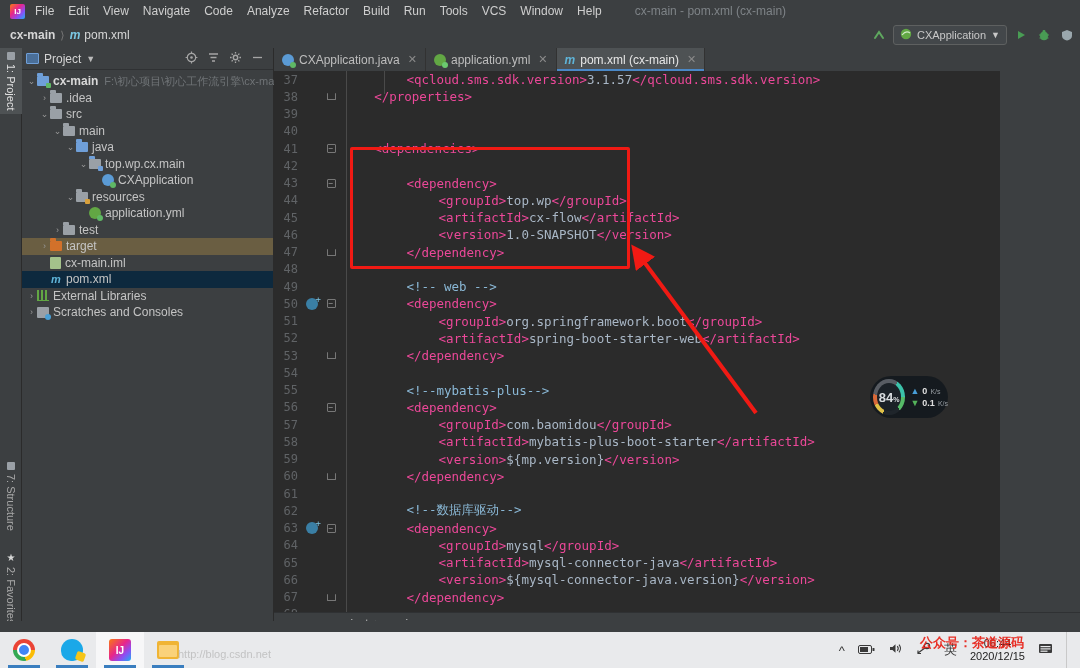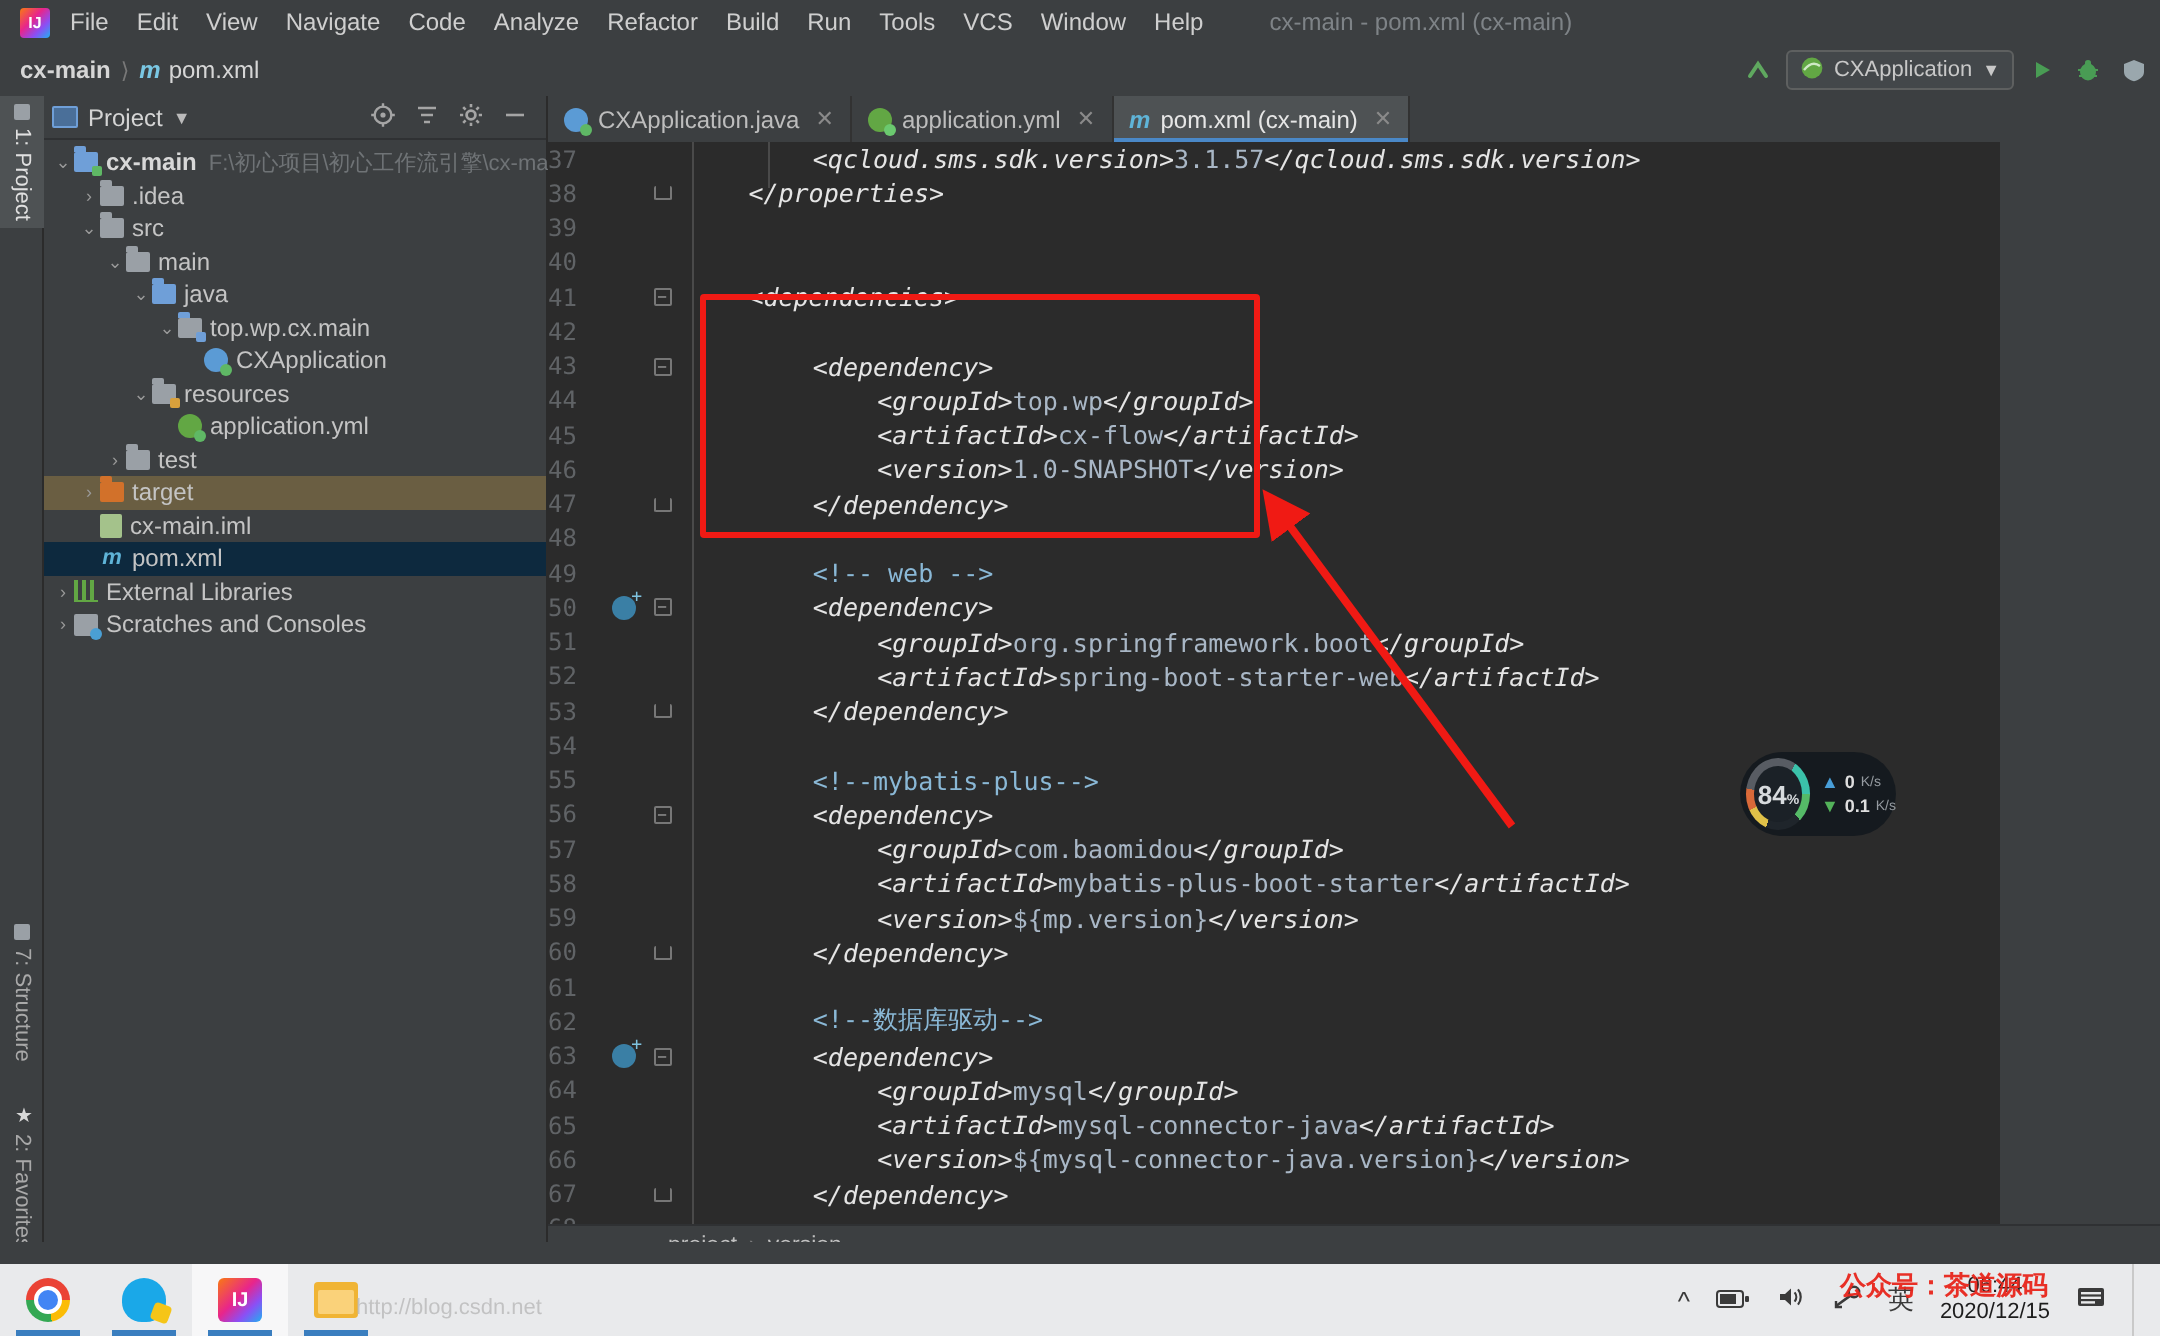--- a/index.html
+++ b/index.html
@@ -166,36 +166,36 @@
   .tab-ico-yml:after{content:"";position:absolute;right:-2px;bottom:-2px;width:6px;height:6px;background:#6bc96f;border-radius:50%;}
   .tab-ico-mvn{color:#5fb4d8;font-style:italic;font-weight:bold;font-size:12px;}
 
   .code-wrap {
     position: absolute; top: 23px; left: 0; right: 0; bottom: 0;
     background: #2b2b2b; overflow: hidden;
   }
   .code-rows { position:absolute; top:0; left:0; right:0; font-family: "DejaVu Sans Mono", monospace; }
   .crow { height: 17.25px; display: flex; align-items: center; }
   .lnum {
-    width: 30px; padding-right: 6px;
+    width: 30px; text-align: right; padding-right: 6px;
     color: #606366; font-size: 12px; font-family:"DejaVu Sans Mono", monospace;
     flex: 0 0 30px;
   }
   .gutter-a { width: 16px; flex:0 0 16px; display:flex;align-items:center;justify-content:center; }
   .gutter-b { width: 22px; flex:0 0 22px; display:flex;align-items:center;justify-content:center; }
   .fold {
     width: 9px; height: 9px; border: 1px solid #777; color:#999;
     font-size: 8px; line-height: 7px; text-align:center; border-radius:1px;
   }
   .fold.end { border-top:none; height:7px;}
   .run-mark { width:12px;height:12px;border-radius:50%;background:#3a7fa5;position:relative;}
   .run-mark:after{content:"+";position:absolute;right:-3px;top:-4px;color:#7fc3e0;font-size:9px;}
   .ctext { font-size: 12.5px; font-family:"DejaVu Sans Mono", monospace; white-space: pre; letter-spacing: 0; }
 
-  .tag { color: #e5e5e5; font-style: italic; }
+  .tag { color: #ec4899; }
   .val { color: #a9b7c6; }
   .xcmt { color: #8ab8d6; }
 
   .vline { position:absolute; width:1px; background:#4a4a4a; }
 
   
   .redbox {
     position: absolute; border: 3px solid #f01a14; border-radius: 2px;
     pointer-events: none;
   }

